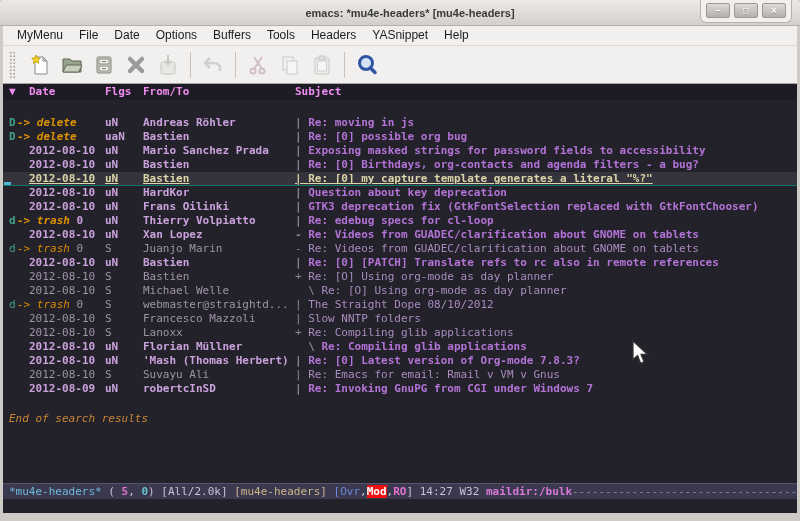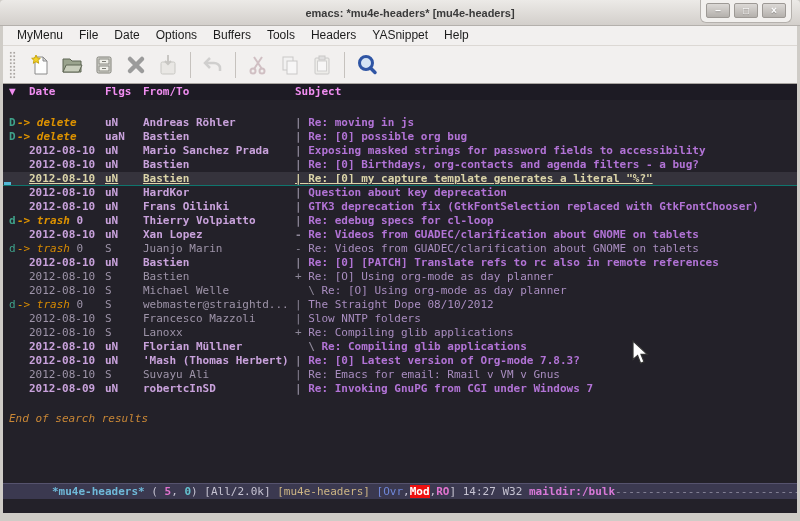--- a/index.html
+++ b/index.html
@@ -58,21 +58,21 @@
   .row.current .col-date, .row.current .col-flags, .row.current .col-from,
   .row.current .subject-text, .row.current .thread { color:#dcd5a9; text-decoration:underline; }
   .text-cursor { position:absolute; left:1px; bottom:0; width:7px; height:3px; background:#54b8d8; }
 
   .end-line { height:14px; line-height:14px; padding-left:6px; color:#c98736; font-style:italic; white-space:pre; }
   .buf-filler { flex:1; }
 
   
   .modeline { height:16px; line-height:15px; background:#3b3950; border-top:1px solid #56536e;
               padding-left:6px; white-space:pre; overflow:hidden; font-size:11px; }
-  .ml-cyan-bold { color:#6fb9d9; font-weight:bold;margin-left:43px; }
+  .ml-cyan-bold { color:#6fb9d9; font-weight:normal; }
   .ml-plain { color:#c6c3d2; }
   .ml-pink-bold { color:#e273cf; font-weight:bold; }
   .ml-cyan2 { color:#64c2cf; font-weight:bold; }
   .ml-tan { color:#cdb584; }
   .ml-blue { color:#6f87d9; }
   .ml-mod-red { color:#ffffff; background:#ee1111; font-weight:bold; }
   .ml-pink2 { color:#d778d7; font-weight:bold; }
   .ml-dim { color:#8d8a9e; }
 
   .minibuffer { height:14px; background:#232129; }

